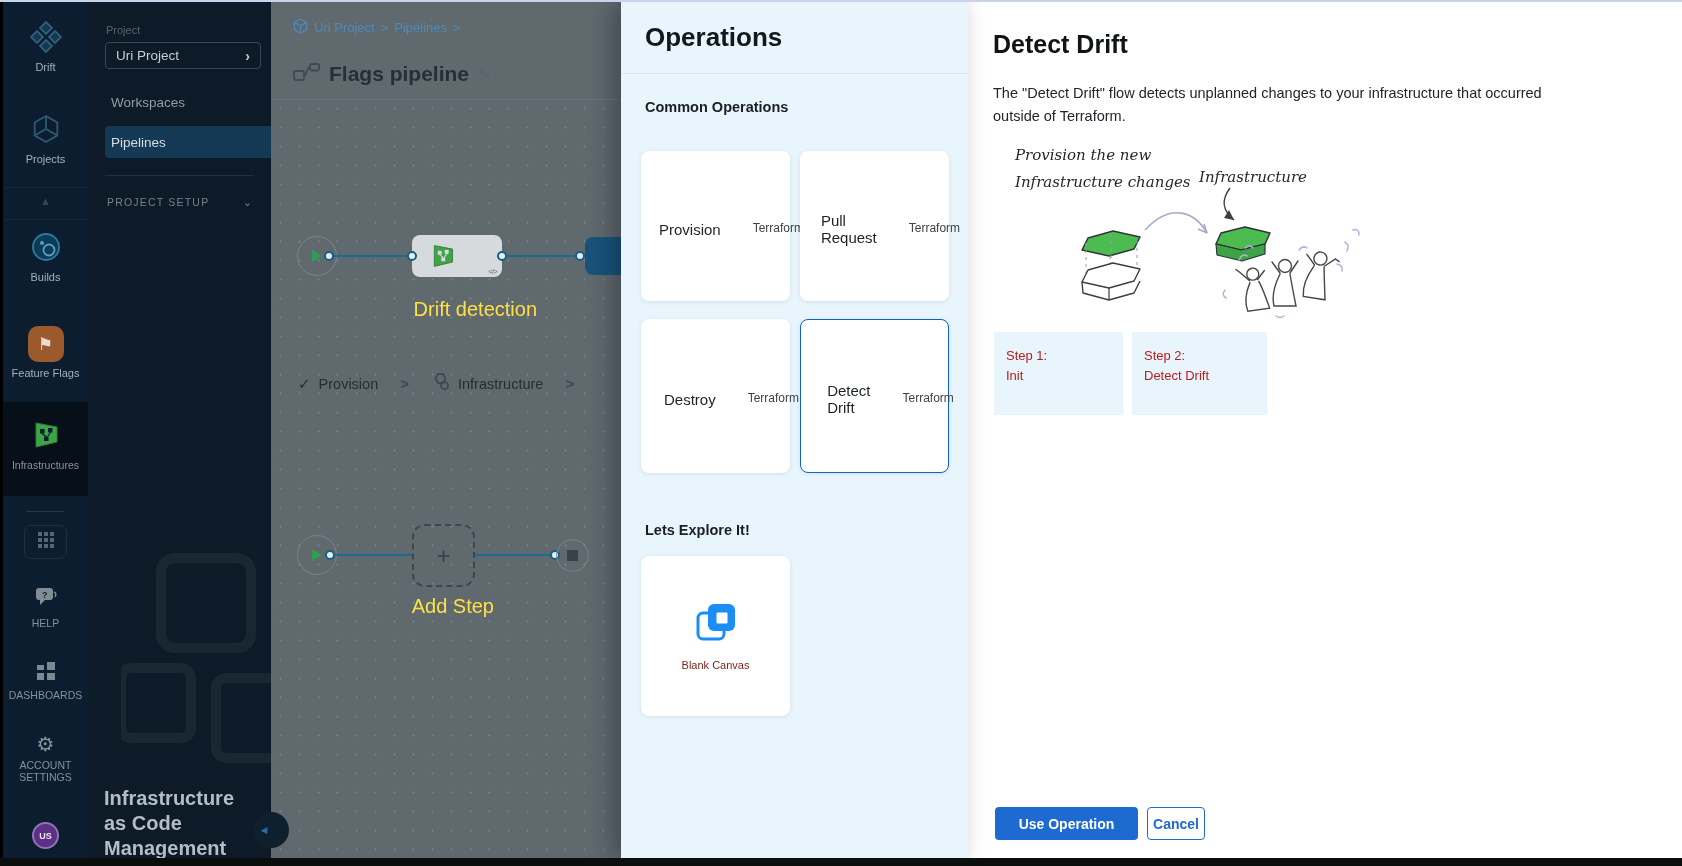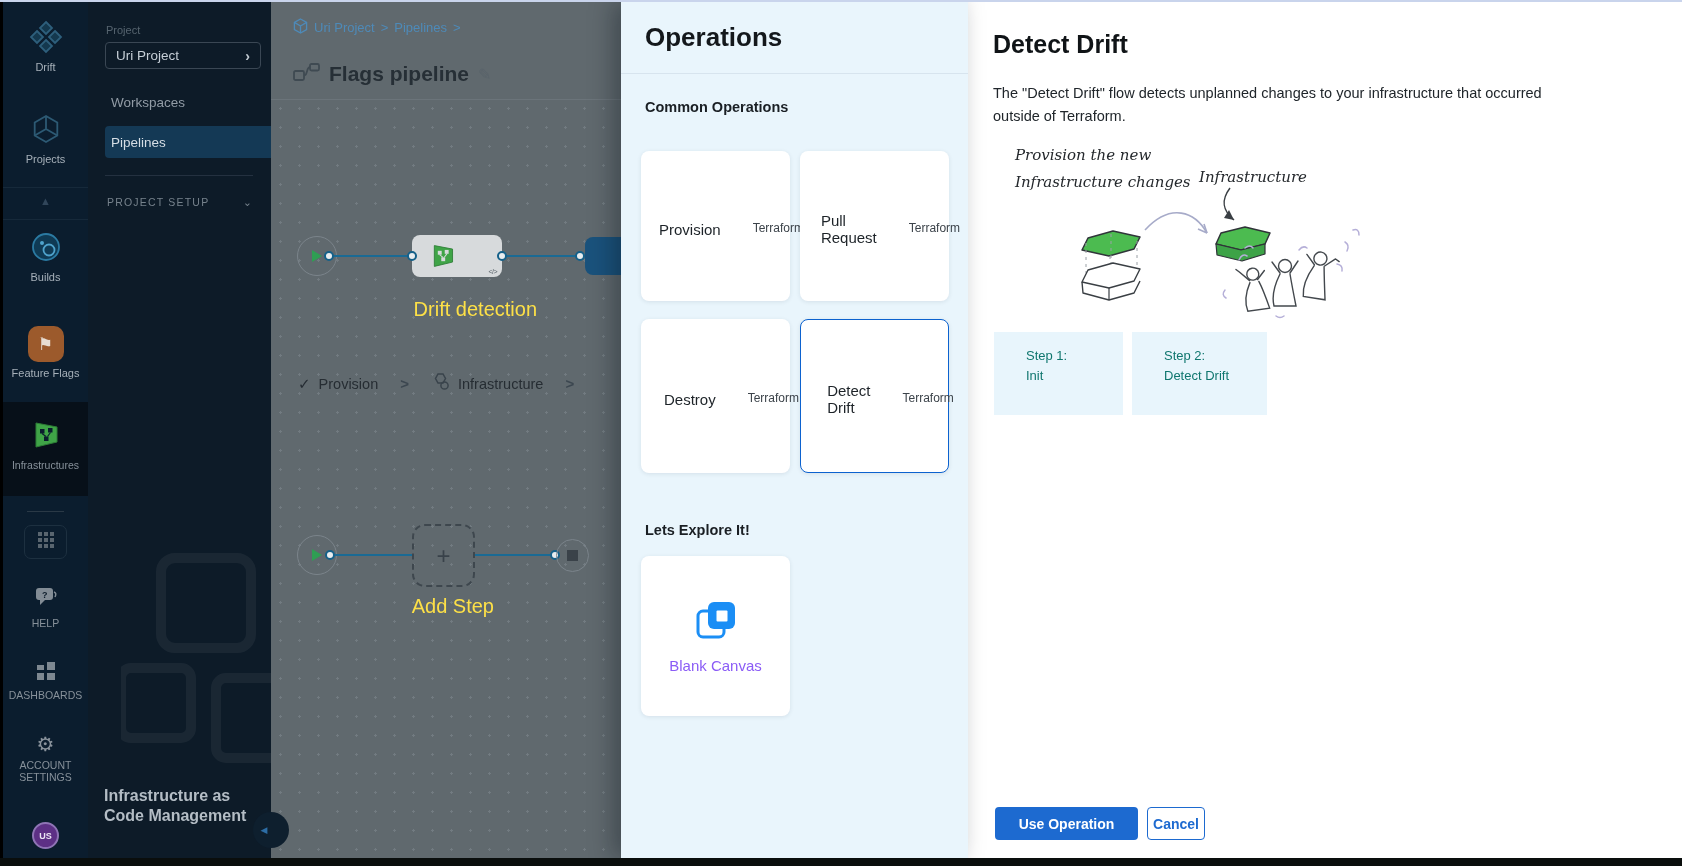--- a/index.html
+++ b/index.html
@@ -35,21 +35,21 @@
   .nav2-select { position:absolute; left:17px; top:40px; width:156px; height:27px; border:1px solid #3a4754; border-radius:4px;
                  display:flex; align-items:center; justify-content:space-between; padding:0 10px; cursor:pointer; }
   .nav2-select span { font-size:13.5px; color:#c6cfd7; }
   .nav2-select .chev { font-size:14px; font-weight:bold; color:#c2cbd3; }
   .nav2-item { position:absolute; left:17px; width:166px; height:32px; display:flex; align-items:center; padding-left:6px;
                font-size:13.5px; color:#929ca6; cursor:pointer; }
   .nav2-item.sel { background:#143955; border-radius:4px 0 0 4px; color:#d6dee5; width:166px; }
   .nav2-div { position:absolute; left:17px; top:173px; width:148px; height:1px; background:#243140; }
   .nav2-section { position:absolute; left:19px; top:194px; width:146px; display:flex; justify-content:space-between; align-items:center;
                   font-size:10.5px; letter-spacing:1.2px; color:#76828c; cursor:pointer; }
-  .nav2-bottom { position:absolute; left:16px; top:784px; width:150px; font-size:16px; font-weight:bold; color:#b4bdc5; line-height:1.25; }
+  .nav2-bottom { position:absolute; left:16px; top:784px; width:150px; font-size:20px; font-weight:bold; color:#b4bdc5; line-height:1.25; }
   .nav2-mark { position:absolute; right:0; bottom:60px; width:150px; height:260px; opacity:0.05; }
   .collapse-btn { position:absolute; left:-18px; top:810px; width:36px; height:36px; border-radius:50%; background:#0e1f2e;
                   display:flex; align-items:center; justify-content:center; cursor:pointer; z-index:41; }
   .collapse-btn span { color:#2d6da5; font-size:10px; margin-right:14px; }
 
   
   .canvas { position:absolute; left:271px; top:2px; width:350px; height:856px; background:#60696e; overflow:hidden; z-index:10; }
   .canvas-grid { position:absolute; left:0; top:97px; width:100%; height:759px;
                  background-image:radial-gradient(circle,#727b81 1.1px,transparent 1.3px); background-size:19px 19px; }
   .canvas-divider { position:absolute; left:0; top:97px; width:100%; height:1px; background:#6b747a; }
@@ -87,31 +87,31 @@
   .drawer-div { position:absolute; left:0; top:71px; width:100%; height:1px; background:#d7e4ee; }
   .drawer h2 { position:absolute; left:24px; font-size:14.5px; font-weight:bold; color:#1a1f24; }
   .op-card { position:absolute; width:149px; background:#fff; border-radius:8px; box-shadow:0 1px 4px rgba(30,50,70,0.10);
              display:flex; flex-direction:row; align-items:center; justify-content:center; cursor:pointer;gap:32px; }
   .op-card.sel { border:1.6px solid #0c62cf; }
   .op-card .op-label { font-size:15px; color:#1d2328; margin-top:6px; }
   .op-card .op-sub { font-size:12px; color:#3c434a; margin-top:3px; }
   .blank-card { position:absolute; left:20px; top:554px; width:149px; height:160px; background:#fff; border-radius:8px;
                 box-shadow:0 1px 4px rgba(30,50,70,0.10); display:flex; flex-direction:column; align-items:center;
                 justify-content:center; gap:16px; cursor:pointer; }
-  .blank-card .op-label { font-size:15px; color:#8b5cf6; }
+  .blank-card .op-label { font-size:11px; color:#7f1d1d; }
 
   
   .detail { position:absolute; left:968px; top:2px; width:714px; height:856px; background:#fff; z-index:44;
             box-shadow:-4px 0 14px rgba(10,18,26,0.12); }
   .detail h1 { position:absolute; left:25px; top:28px; font-size:25px; font-weight:800; color:#101417; }
   .detail .desc { position:absolute; left:25px; top:80px; width:560px; font-size:14.5px; color:#20262b; line-height:1.62; }
   .illu { position:absolute; left:25px; top:128px; }
   .hand { font-family:"DejaVu Serif",serif; font-style:italic; font-size:15px; fill:#24282c; }
-  .step-box { position:absolute; top:330px; height:83px; background:#e8f5fc; padding:14px 32px; font-size:13px;
-              color:#0f766e; line-height:1.5; }
+  .step-box { position:absolute; top:330px; height:83px; background:#e8f5fc; padding:14px 12px; font-size:13px;
+              color:#b91c1c; line-height:1.5; }
   .btnrow-use { position:absolute; left:27px; top:805px; width:143px; height:33px; background:#1d6ad0; color:#fff;
                 border:none; border-radius:4px; font-size:14px; font-weight:bold; font-family:inherit; cursor:pointer; }
   .btnrow-cancel { position:absolute; left:179px; top:805px; width:58px; height:33px; background:#fff; color:#1d6ad0;
                    border:1.6px solid #1d6ad0; border-radius:4px; font-size:14px; font-weight:bold; font-family:inherit; cursor:pointer; }
 </style>
 </head>
 <body>
 
 <div class="app">
   <div class="topstrip"></div>

